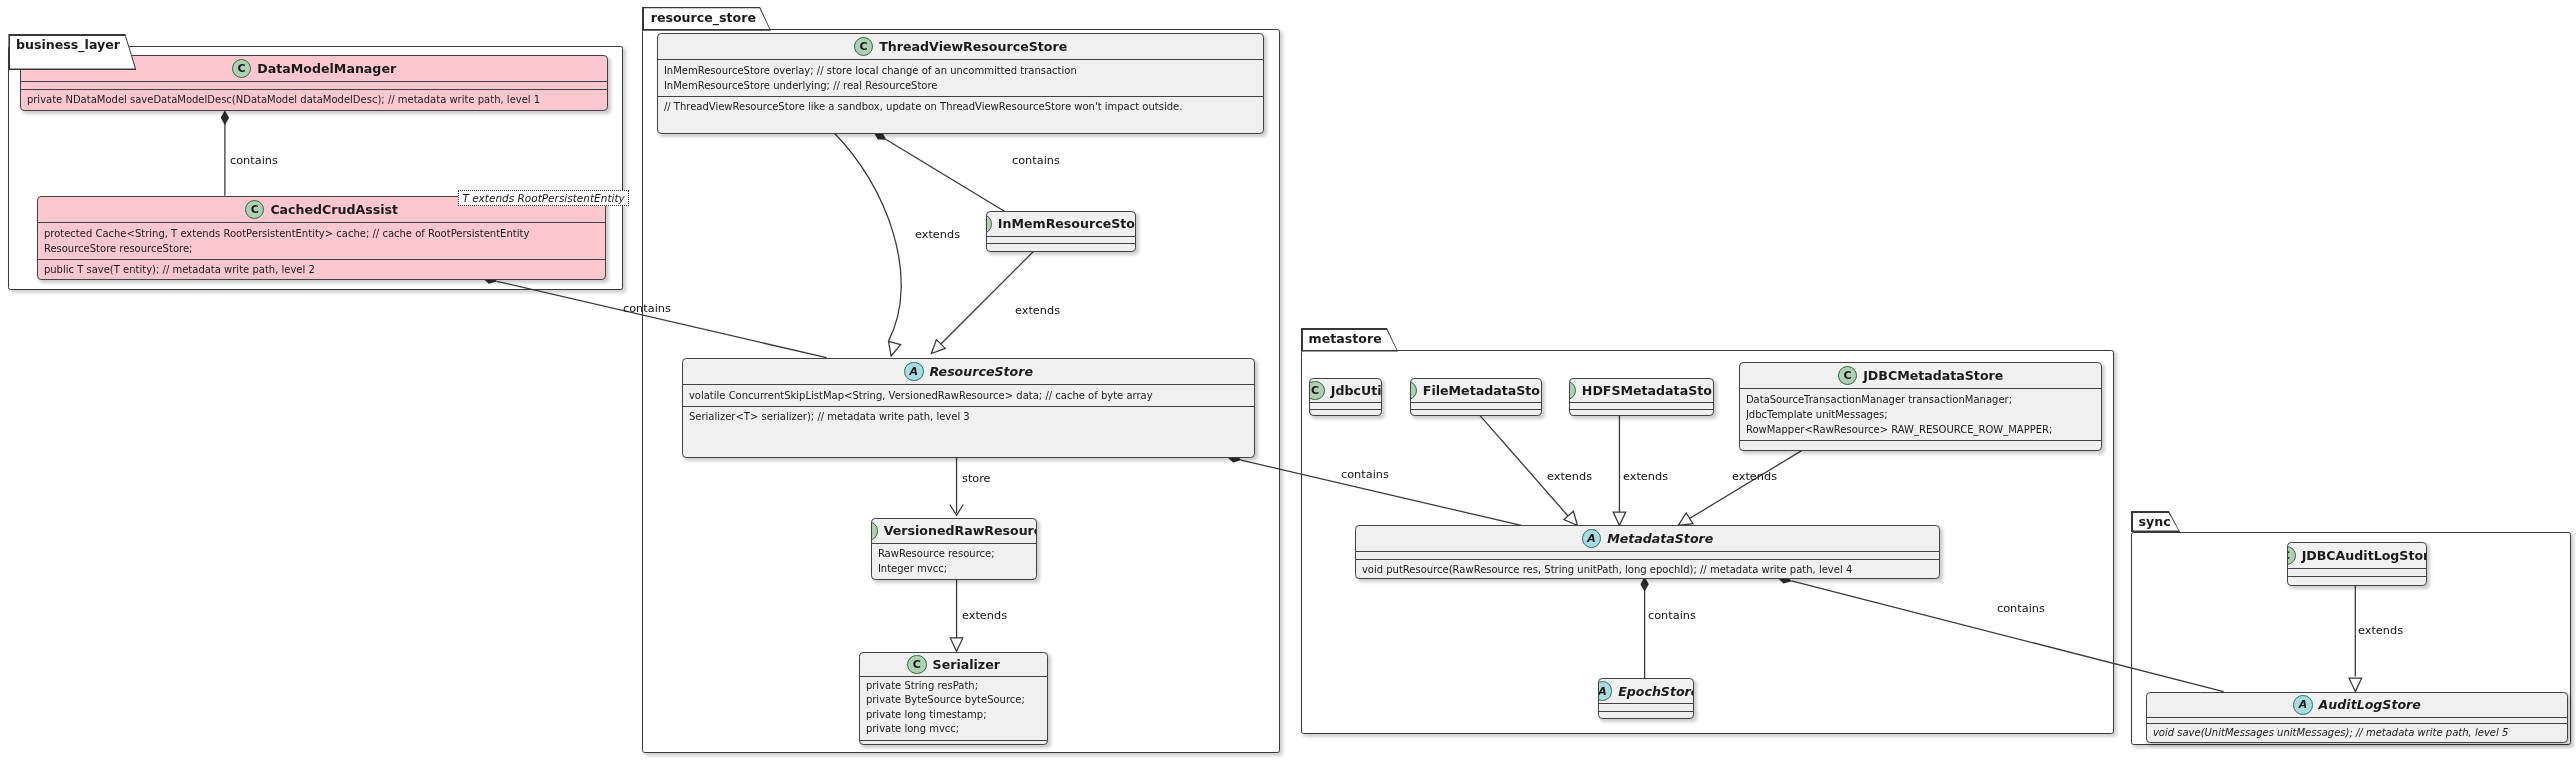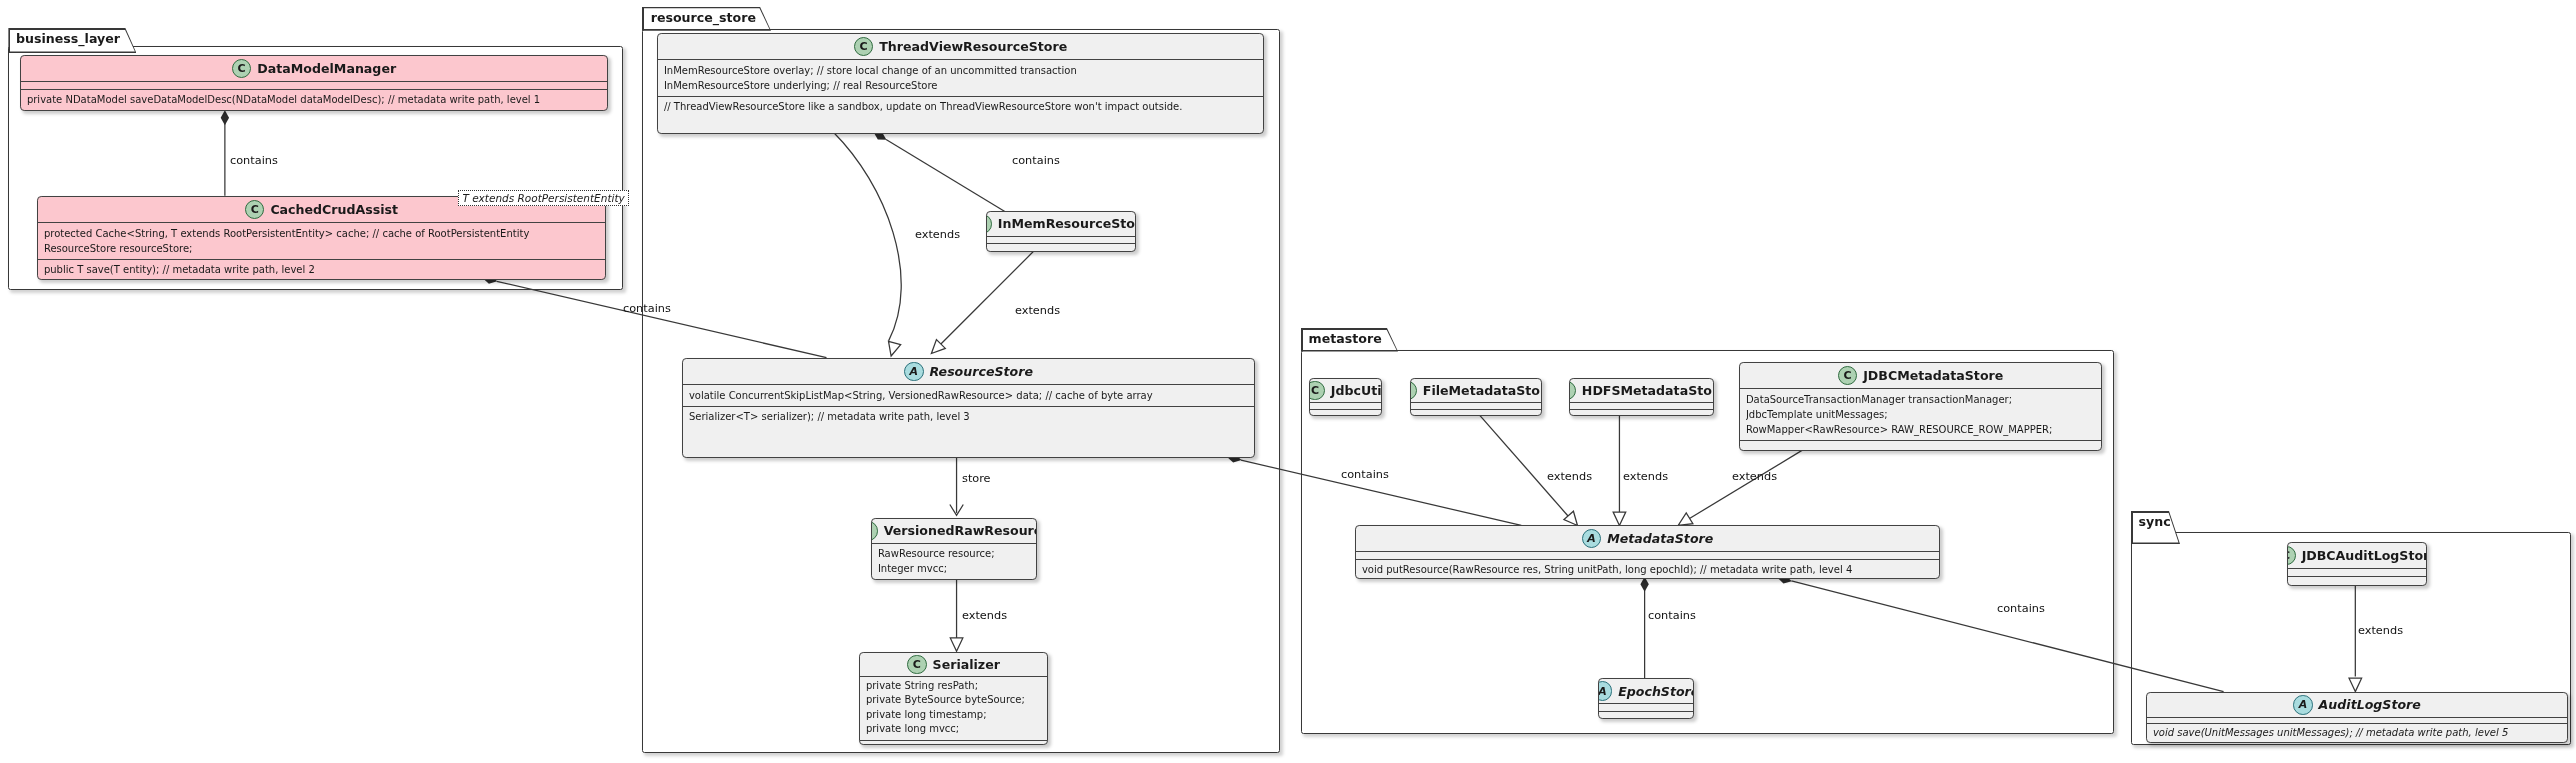--- a/index.html
+++ b/index.html
@@ -79,36 +79,36 @@
     <path d="M0,0 L-16,-7.5 L-16,7.5 Z" transform="translate(1062,424) rotate(105)"></path>
     <path d="M0,0 L-16,-7.5 L-16,7.5 Z" transform="translate(1110,421) rotate(135)"></path>
     <path d="M0,0 L-16,-7.5 L-16,7.5 Z" transform="translate(1140,776) rotate(90)"></path>
     <path d="M0,0 L-16,-7.5 L-16,7.5 Z" transform="translate(1880,626) rotate(49)"></path>
     <path d="M0,0 L-16,-7.5 L-16,7.5 Z" transform="translate(1930,626) rotate(90)"></path>
     <path d="M0,0 L-16,-7.5 L-16,7.5 Z" transform="translate(2000,626) rotate(148)"></path>
     <path d="M0,0 L-16,-7.5 L-16,7.5 Z" transform="translate(2807,824) rotate(90)"></path>
   </g>
 </svg>
 
-<div class="ptab" style="left:8.4px;top:28px;width:128px;height:25px;">
+<div class="ptab" style="left:8.4px;top:34px;width:128px;height:36px;">
   <div class="t-bg"></div>
     <div class="t-fg"></div>
   <span class="t-label">business_layer</span>
 </div>
 <div class="ptab" style="left:642px;top:6.7px;width:129px;height:24px;text-align:right;">
   <div class="t-bg"></div>
     <div class="t-fg"></div>
   <span class="t-label">resource_store</span>
 </div>
 <div class="ptab" style="left:1301px;top:328px;width:97px;height:23.5px;">
   <div class="t-bg"></div>
     <div class="t-fg"></div>
   <span class="t-label">metastore</span>
 </div>
-<div class="ptab" style="left:2131px;top:511px;width:49px;height:33px;">
+<div class="ptab" style="left:2131px;top:511px;width:49px;height:21px;">
   <div class="t-bg"></div>
     <div class="t-fg"></div>
   <span class="t-label">sync</span>
 </div>
 
 <div class="cb pink" style="left:20px;top:55px;width:586px;height:54px;">
   <div class="ct">
     <span class="circ g">C</span>
     <span class="cn">DataModelManager</span>
   </div>

